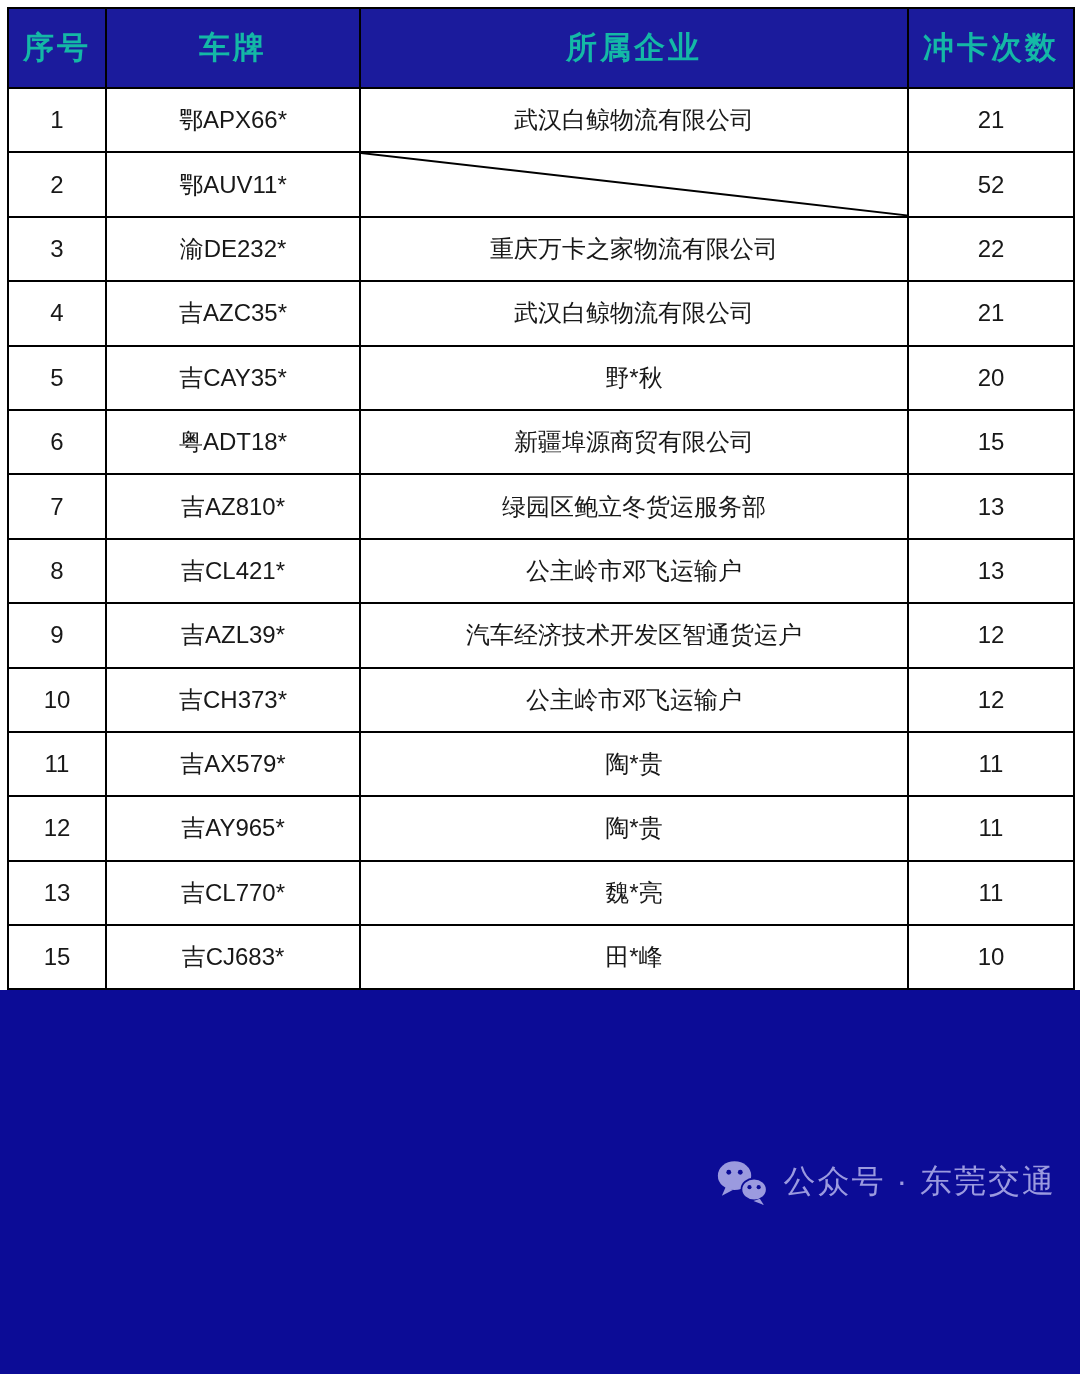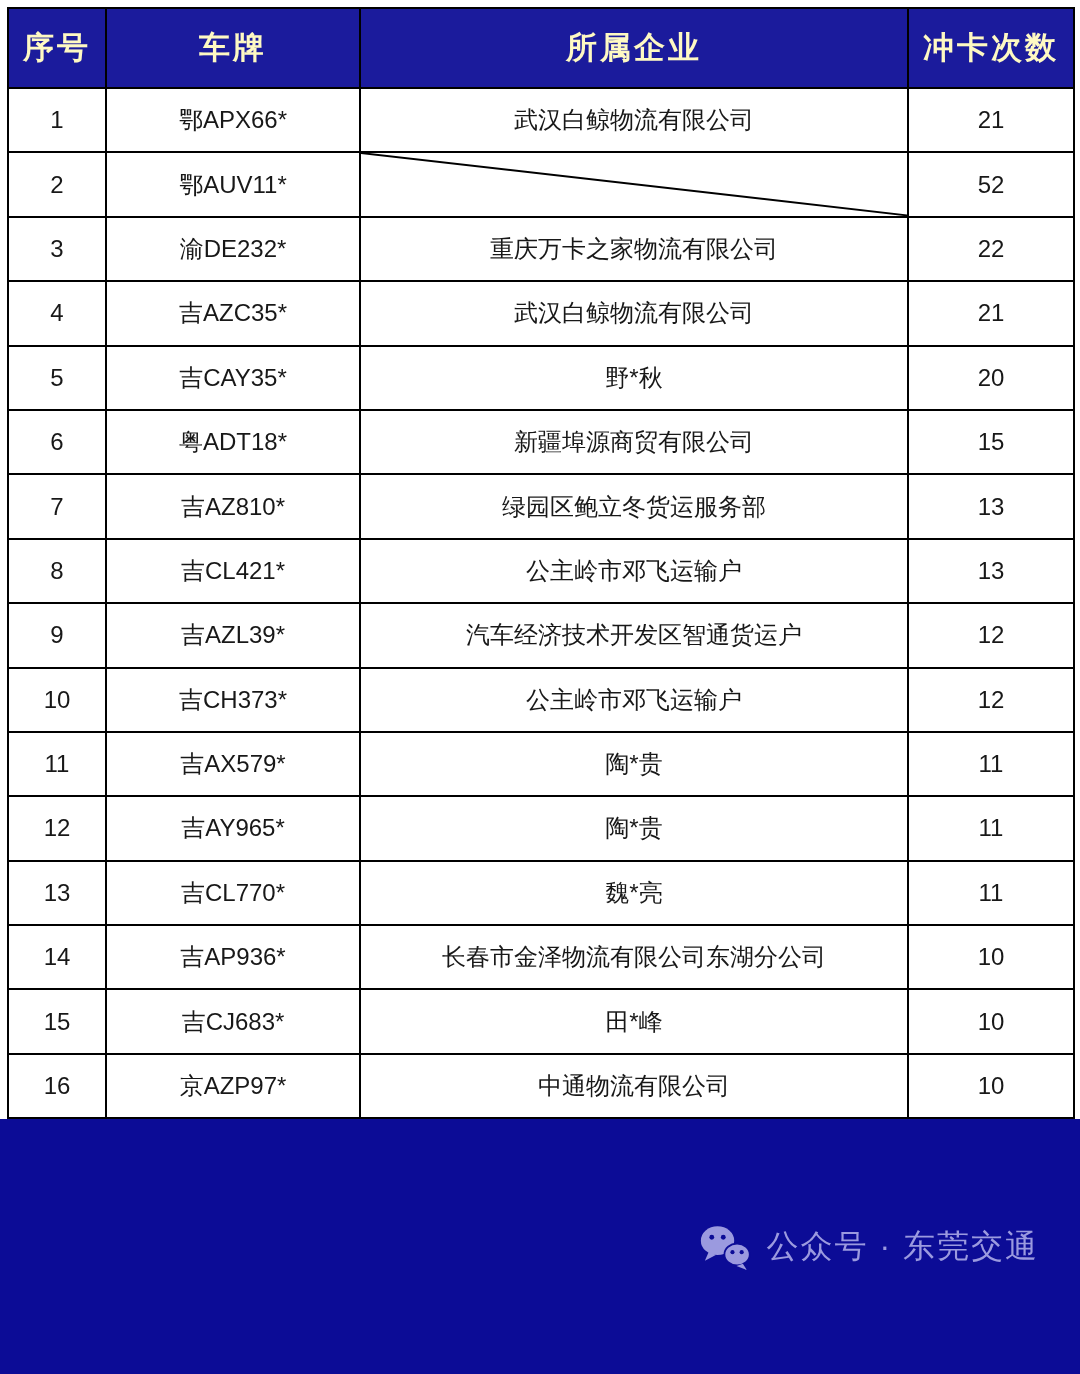--- a/index.html
+++ b/index.html
@@ -27,21 +27,21 @@
   }
   table.records th, table.records td {
     border: 2px solid #000000;
     text-align: center;
     vertical-align: middle;
     overflow: hidden;
     padding: 0 4px;
   }
   table.records thead th {
     background: #1B1B9C;
-    color: #fef9c3;
+    color: #14b8a6;
     font-size: 31px;
     font-weight: bold;
     height: 78px;
     letter-spacing: 3px;
   }
   table.records tbody td {
     height: 62.4px;
     background: #ffffff;
     color: #181818;
     font-size: 24px;
@@ -56,21 +56,21 @@
     width: 100%; height: 100%;
     display: block;
   }
   .footer {
     margin-top: 0;
     flex: 1 1 auto;
     background: #0C0C96;
     display: flex;
     align-items: center;
     justify-content: flex-end;
-    padding-right: 41px;
+    padding-right: 24px;
     gap: 14px;
     box-sizing: border-box;
   }
   .footer .wechat-icon {
     width: 56px;
     height: 46px;
     flex: 0 0 auto;
   }
   .footer .footer-label {
     color: #9B9ADF;
@@ -176,35 +176,23 @@
           <td>陶*贵</td>
           <td>11</td>
         </tr>
         <tr>
           <td>13</td>
           <td>吉CL770*</td>
           <td>魏*亮</td>
           <td>11</td>
         </tr>
         <tr>
-          <td>14</td>
-          <td>吉AP936*</td>
-          <td>长春市金泽物流有限公司东湖分公司</td>
-          <td>10</td>
-        </tr>
-        <tr>
           <td>15</td>
           <td>吉CJ683*</td>
           <td>田*峰</td>
-          <td>10</td>
-        </tr>
-        <tr>
-          <td>16</td>
-          <td>京AZP97*</td>
-          <td>中通物流有限公司</td>
           <td>10</td>
         </tr>
       </tbody>
     </table>
   </div>
 
   <div class="footer">
     <svg class="wechat-icon" viewBox="0 0 48 40">
       <ellipse cx="17.5" cy="14.5" rx="14.5" ry="12.5" fill="#9B9ADF"></ellipse>
       <path d="M10 24 L6.5 32 L16 27 Z" fill="#9B9ADF"></path>

